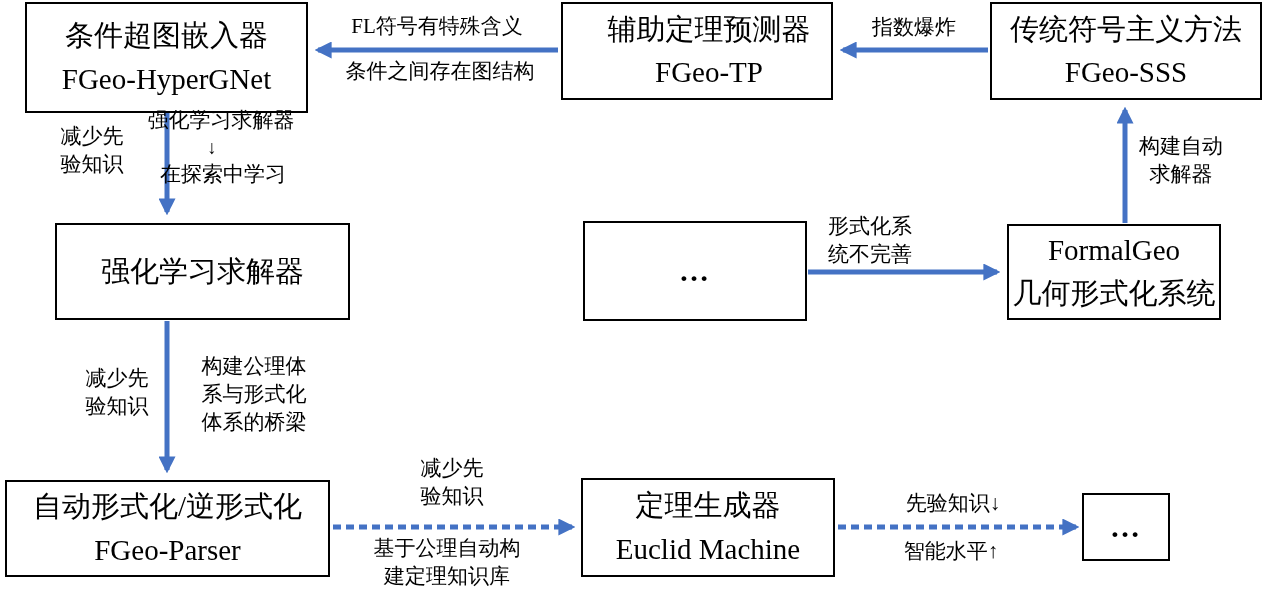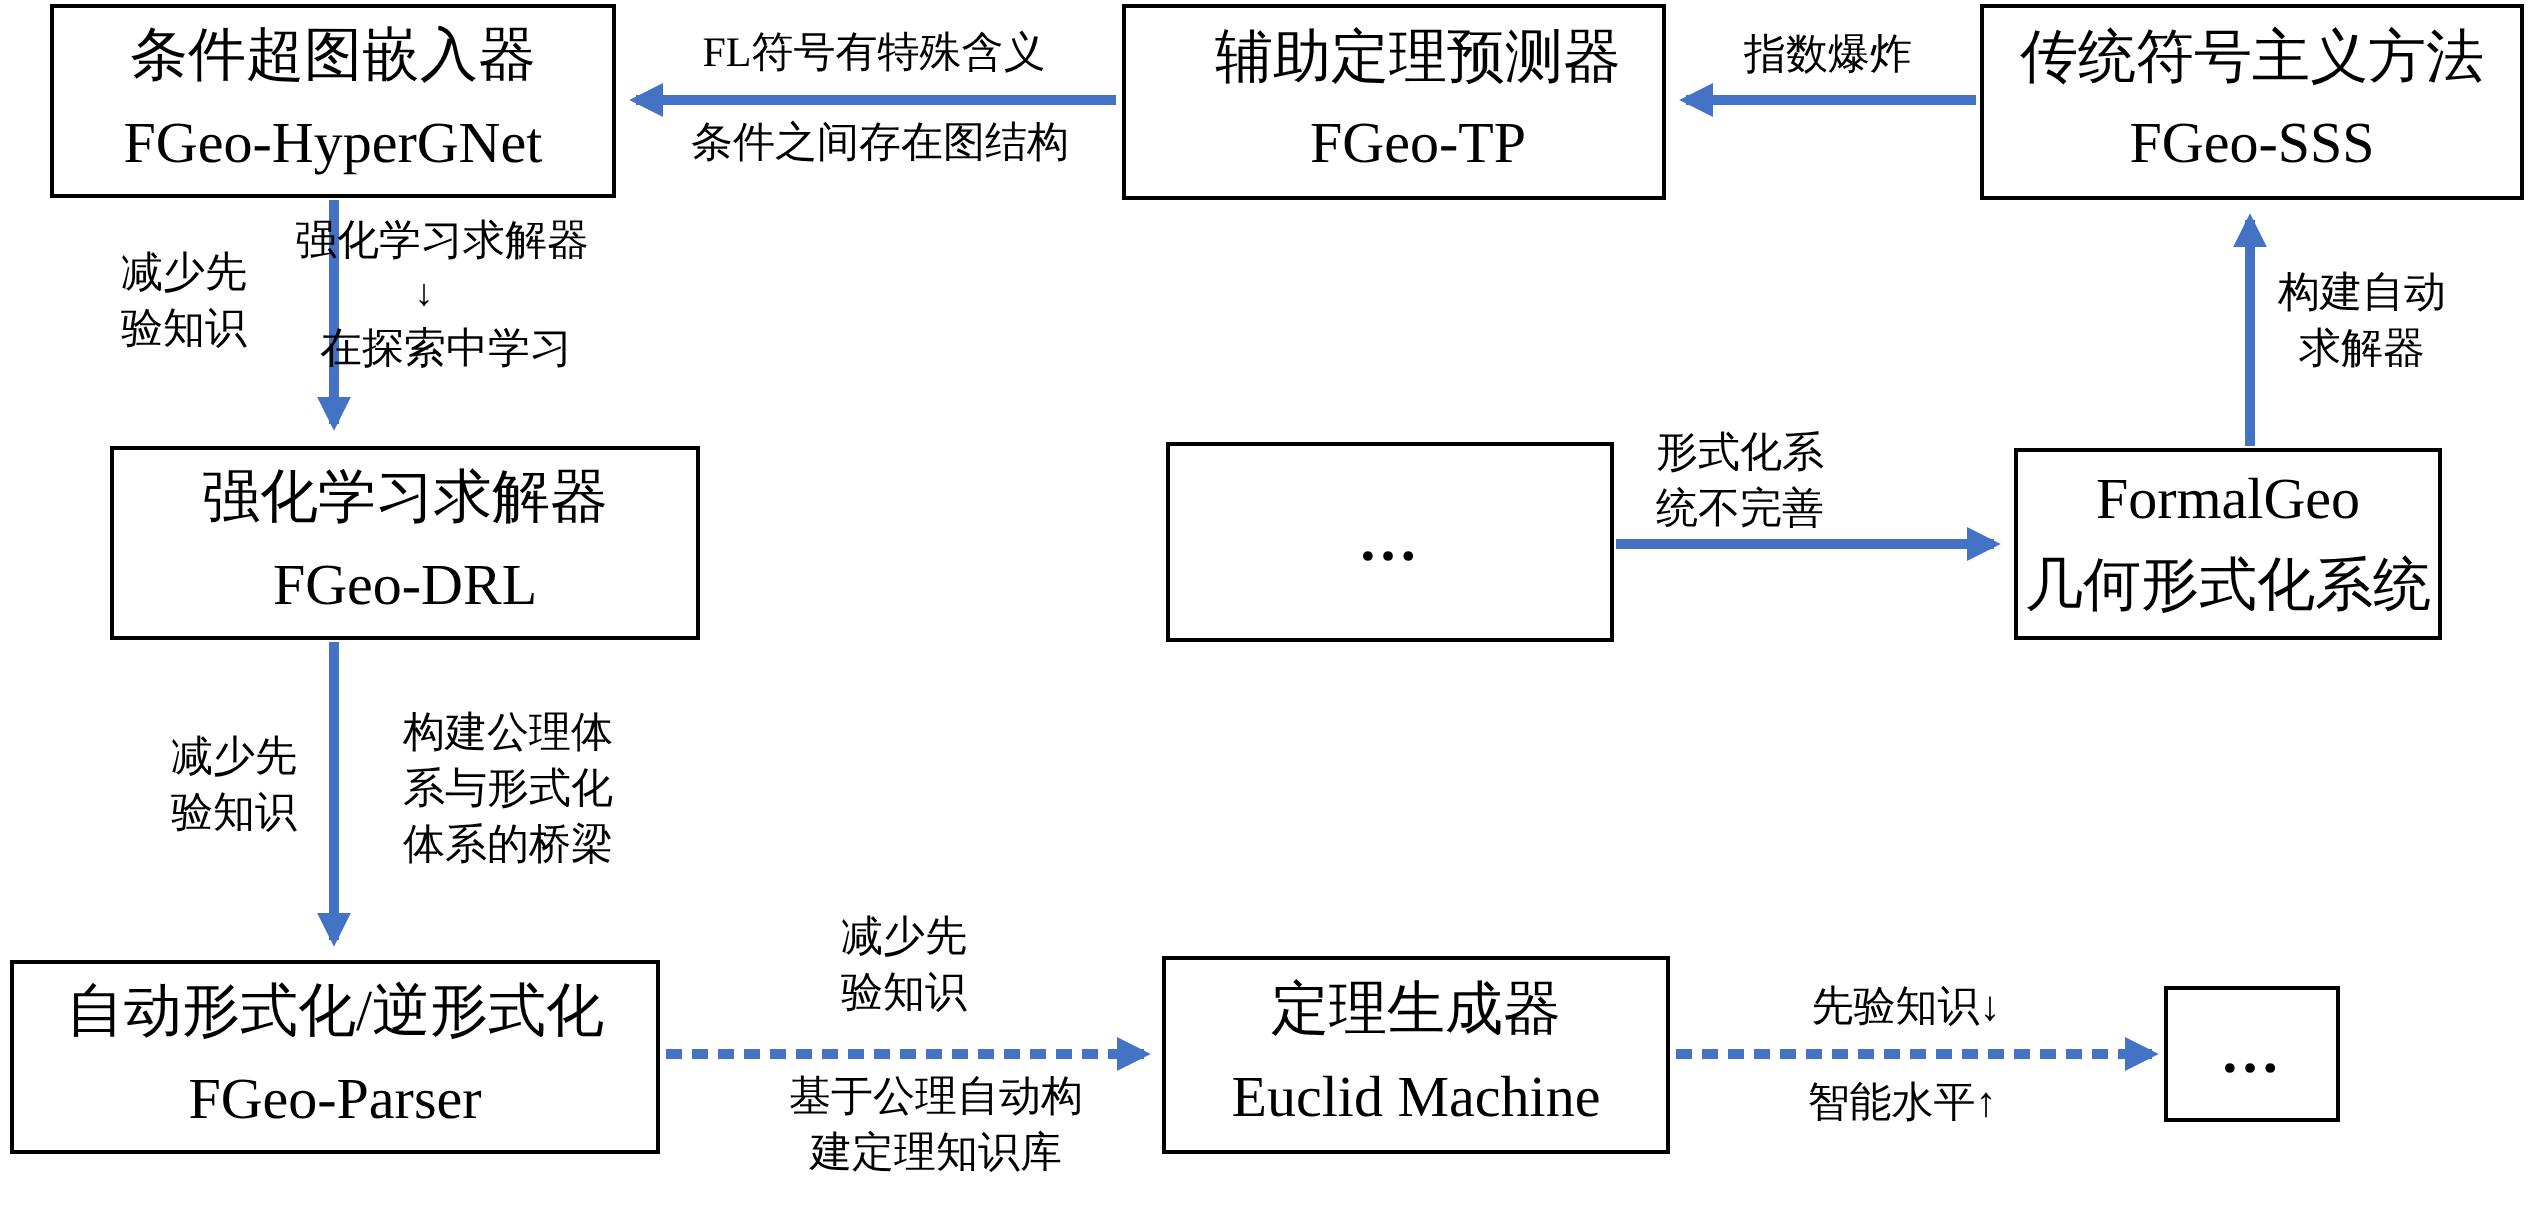--- a/index.html
+++ b/index.html
@@ -21,21 +21,21 @@
     justify-content:center;text-align:center;
   }
   .node .bl{font-size:29px;line-height:1.5;white-space:nowrap;}
   .node.small-ellipsis .bl, .node.mid-ellipsis .bl{font-size:30px;font-weight:bold;letter-spacing:2px;line-height:1;}
   .lbl{
     position:absolute;transform:translate(-50%,-50%);font-size:21px;line-height:1.34;
     text-align:center;white-space:pre-line;
   }
   .lbl.small-arrow{font-size:19px;line-height:1;}
   
-  #n-hypergnet{left:25px;top:2px;width:283px;height:97px;text-align:center;}
+  #n-hypergnet{left:25px;top:2px;width:283px;height:111px;text-align:center;}
   #n-tp{left:561px;top:2px;width:272px;height:98px;padding-left:24px;}
   #n-sss{left:990px;top:2px;width:272px;height:98px;}
   #n-drl{left:19px;top:223px;width:295px;height:97px;margin-left:36px;}
   #n-ellipsis-mid{left:583px;top:221px;width:224px;height:100px;}
   #n-formalgeo{left:1007px;top:224px;width:214px;height:96px;}
   #n-parser{left:5px;top:480px;width:325px;height:97px;}
   #n-euclid{left:581px;top:478px;width:254px;height:99px;}
   #n-ellipsis-end{left:1082px;top:493px;width:88px;height:68px;}
   
   #l-fl{left:437px;top:26px;}
@@ -43,21 +43,21 @@
   #l-exp{left:914px;top:27px;}
   #l-hyp-drl-left{left:92px;top:150px;}
   #l-imitate{left:221px;top:120px;}
   #l-imitate-arrow{left:212px;top:147px;}
   #l-explore{left:223px;top:174px;}
   #l-incomplete{left:870px;top:240px;}
   #l-buildsolver{left:1181px;top:160px;}
   #l-drl-parser-left{left:117px;top:392px;}
   #l-bridge{left:254px;top:394px;}
   #l-parser-euclid-top{left:452px;top:482px;}
-  #l-parser-euclid-bottom{left:447px;top:562px;margin-left:21px;}
+  #l-parser-euclid-bottom{left:447px;top:562px;}
   #l-prior-down{left:953px;top:503px;}
   #l-intel-up{left:951px;top:551px;}
 </style>
 </head>
 <body>
 
 <div class="canvas">
 
   <svg class="arrows" viewBox="0 0 1268 607" xmlns="http://www.w3.org/2000/svg">
     <defs>
@@ -82,21 +82,20 @@
   <div class="node" id="n-tp">
     <div class="bl">辅助定理预测器</div>
     <div class="bl">FGeo-TP</div>
   </div>
   <div class="node" id="n-sss">
     <div class="bl">传统符号主义方法</div>
     <div class="bl">FGeo-SSS</div>
   </div>
   <div class="node" id="n-drl">
     <div class="bl">强化学习求解器</div>
-    <div class="bl">FGeo-DRL</div>
   </div>
   <div class="node mid-ellipsis" id="n-ellipsis-mid">
     <div class="bl">…</div>
   </div>
   <div class="node" id="n-formalgeo">
     <div class="bl">FormalGeo</div>
     <div class="bl">几何形式化系统</div>
   </div>
   <div class="node" id="n-parser">
     <div class="bl">自动形式化/逆形式化</div>

